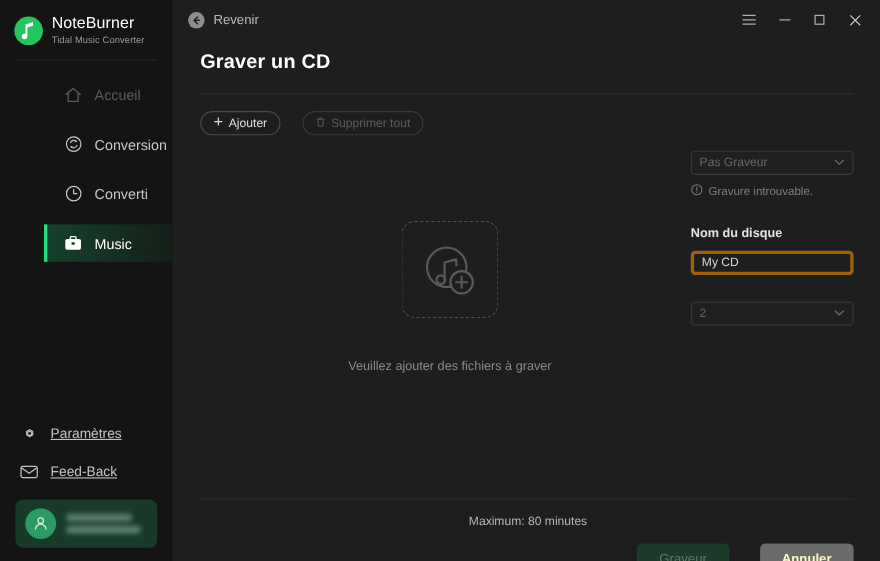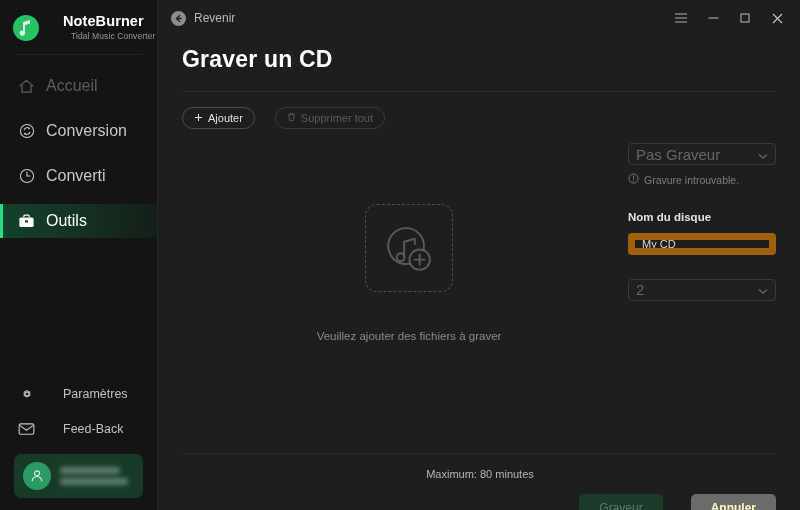--- a/index.html
+++ b/index.html
@@ -20,44 +20,44 @@
     position: relative;
     flex: 0 0 158px;
   }
   .brand { display: flex; align-items: center; gap: 8px; padding: 14px 0 0 13px; }
   .brand-logo {
     width: 26px; height: 26px; border-radius: 50%;
     background: #22c55e; position: relative; flex: 0 0 26px;
   }
   .brand-logo svg { position: absolute; left: 5px; top: 4px; }
   .brand-text { line-height: 1.1; }
-  .brand-title { font-size: 14.5px; font-weight: bold; color: #ffffff; letter-spacing: .1px; margin-left: 16px; }
-  .brand-sub { font-size: 8.5px; color: #9a9a9a; margin-top: 2px; letter-spacing: .1px; margin-left: 24px; }
+  .brand-title { font-size: 14.5px; font-weight: normal; color: #ffffff; letter-spacing: .1px; }
+  .brand-sub { font-size: 8.5px; color: #9a9a9a; margin-top: 2px; letter-spacing: .1px; }
   .brand-divider { height: 1px; background: #242424; margin: 13px 14px 0 14px; }
 
   .nav { margin-top: 14px; }
   .nav-item {
     position: relative; display: flex; align-items: center; gap: 11px;
     height: 34px; padding-left: 18px; margin-bottom: 11px;
-    color: #c8c8c8; font-size: 16px; cursor: pointer;
+    color: #c8c8c8; font-size: 13px; cursor: pointer; margin-left: 40px;
   }
   .nav-item .ico { width: 17px; height: 17px; flex: 0 0 17px; display: flex; align-items: center; justify-content: center; }
   .nav-item.dim { color: #5d5d5d; }
   .nav-item.active {
     color: #ffffff;
     background: linear-gradient(to right, #14412c 0%, #153022 55%, #141e18 100%);
   }
   .nav-item.active::before {
     content: ""; position: absolute; left: 0; top: 0; bottom: 0; width: 3px; background: #22e07d;
   }
 
   .sidebar-bottom { margin-top: auto; padding-bottom: 12px; }
   .bottom-item {
-    display: flex; align-items: center; gap: 28px; height: 30px;
-    padding-left: 18px; color: #c2c2c2; font-size: 12.5px; cursor: pointer; margin-bottom: 5px;
+    display: flex; align-items: center; gap: 11px; height: 30px;
+    padding-left: 18px; color: #c2c2c2; font-size: 12.5px; cursor: pointer; margin-bottom: 5px; text-decoration: underline;
   }
   .bottom-item .ico { width: 17px; height: 17px; flex: 0 0 17px; display: flex; align-items: center; justify-content: center; }
 
   .account {
     margin: 10px 14px 0 14px; height: 44px; border-radius: 7px;
     background: #19built; background: #183a29;
     display: flex; align-items: center; gap: 9px; padding-left: 9px;
   }
   .avatar { width: 28px; height: 28px; border-radius: 50%; background: #2b9a63; display:flex; align-items:center; justify-content:center; flex: 0 0 28px; }
   .acct-lines { display: flex; flex-direction: column; gap: 4px; }
@@ -68,21 +68,21 @@
   
   .main { flex: 1; height: 510px; display: flex; flex-direction: column; background: #1e1e1e; position: relative; }
 
   .titlebar { height: 36px; display: flex; align-items: center; padding: 0 8px 0 13px; }
   .back { display: flex; align-items: center; gap: 8px; color: #b9b9b9; font-size: 12px; cursor: pointer; }
   .back-circle { width: 15px; height: 15px; border-radius: 50%; background: #8d8d8d; display:flex;align-items:center;justify-content:center; }
   .winbtns { margin-left: auto; display: flex; align-items: center; gap: 2px; }
   .winbtn { width: 30px; height: 26px; display: flex; align-items: center; justify-content: center; color: #adadad; cursor: pointer; }
 
   .content { padding: 10px 24px 0 24px; flex: 1; display: flex; flex-direction: column; }
-  .page-title { font-size: 23px; font-weight: bold; color: #ffffff; letter-spacing: .2px; }
+  .page-title { font-size: 18px; font-weight: bold; color: #ffffff; letter-spacing: .2px; }
   .title-rule { height: 1px; background: #2e2e2e; margin-top: 18px; }
 
   .toolbar { display: flex; gap: 20px; margin-top: 15px; }
   .tbtn {
     height: 22px; border-radius: 11px; border: 1px solid #4b4b4b;
     display: flex; align-items: center; gap: 5px; padding: 0 11px;
     font-size: 11px; color: #e0e0e0; background: transparent; cursor: pointer;
   }
   .tbtn.disabled { color: #5a5a5a; border-color: #3a3a3a; cursor: default; }
 
@@ -92,25 +92,25 @@
     flex: 1; display: flex; flex-direction: column; align-items: center; justify-content: center;
     padding-right: 140px; padding-bottom: 36px;
   }
   .dropbox { width: 88px; height: 88px; border: 1.5px dashed #4d4d4d; border-radius: 12px; display:flex;align-items:center;justify-content:center; }
   .drop-caption { margin-top: 38px; font-size: 11.5px; color: #8a8a8a; }
 
   .rightpanel { position: absolute; right: 0; top: 14px; width: 148px; }
   .field-label { font-size: 11.5px; color: #e3e3e3; font-weight: bold; margin-bottom: 7px; line-height: 1.35; }
   .select {
     height: 22px; border: 1px solid #3a3a3a; border-radius: 4px; background: #202020;
-    display: flex; align-items: center; padding: 0 7px; font-size: 15px; color: #666666; cursor: pointer;
+    display: flex; align-items: center; padding: 0 7px; font-size: 11px; color: #666666; cursor: pointer;
   }
   .select .chev { margin-left: auto; color: #6a6a6a; }
   .input {
-    height: 22px; border: 7px solid #a16207; border-radius: 4px; background: #1e1e1e;
+    height: 22px; border: 3px solid #a16207; border-radius: 4px; background: #1e1e1e;
     display: flex; align-items: center; padding: 0 7px; font-size: 11px; color: #d8d8d8;
     width: 100%; outline: none; font-family: "Liberation Sans", sans-serif;
   }
   .warn { display: flex; align-items: center; gap: 5px; margin-top: 8px; font-size: 10.5px; color: #7d7d7d; }
   .spacer-lg { height: 24px; }
 
   .footer { padding: 0 24px 0 24px; }
   .footer-rule { height: 1px; background: #2b2b2b; }
   .footer-row { height: 56px; display: flex; align-items: center; gap: 14px; flex-direction: column; }
   .progress { flex: 1; height: 8px; border-radius: 4px; background: #4a4a4a; max-width: 330px; }
@@ -175,21 +175,21 @@
       </div>
 
       <div class="nav-item active">
         <span class="ico">
           <svg width="17" height="15" viewBox="0 0 18 16">
             <path d="M6.2 3.4 L6.2 2.2 A1 1 0 0 1 7.2 1.2 L10.8 1.2 A1 1 0 0 1 11.8 2.2 L11.8 3.4" fill="none" stroke="#ffffff" stroke-width="1.3"></path>
             <rect x="1.4" y="3.6" width="15.2" height="10.2" rx="1.6" fill="#ffffff"></rect>
             <rect x="7.4" y="6.6" width="3.2" height="2.4" rx="0.6" fill="#173c28"></rect>
           </svg>
         </span>
-        <span>Outils</span>
+        <span>Music</span>
       </div>
     </div>
 
     <div class="sidebar-bottom">
       <div class="bottom-item">
         <span class="ico">
           <svg width="16" height="16" viewBox="0 0 18 18">
             <path d="M9 1.6 L12.1 3.3 L12.1 7.0 L9 8.7 L5.9 7.0 L5.9 3.3 Z" transform="translate(0,3.6)" fill="none" stroke="#c2c2c2" stroke-width="1.2"></path>
             <circle cx="9" cy="9" r="2.1" fill="none" stroke="#c2c2c2" stroke-width="1.2"></circle>
           </svg>

